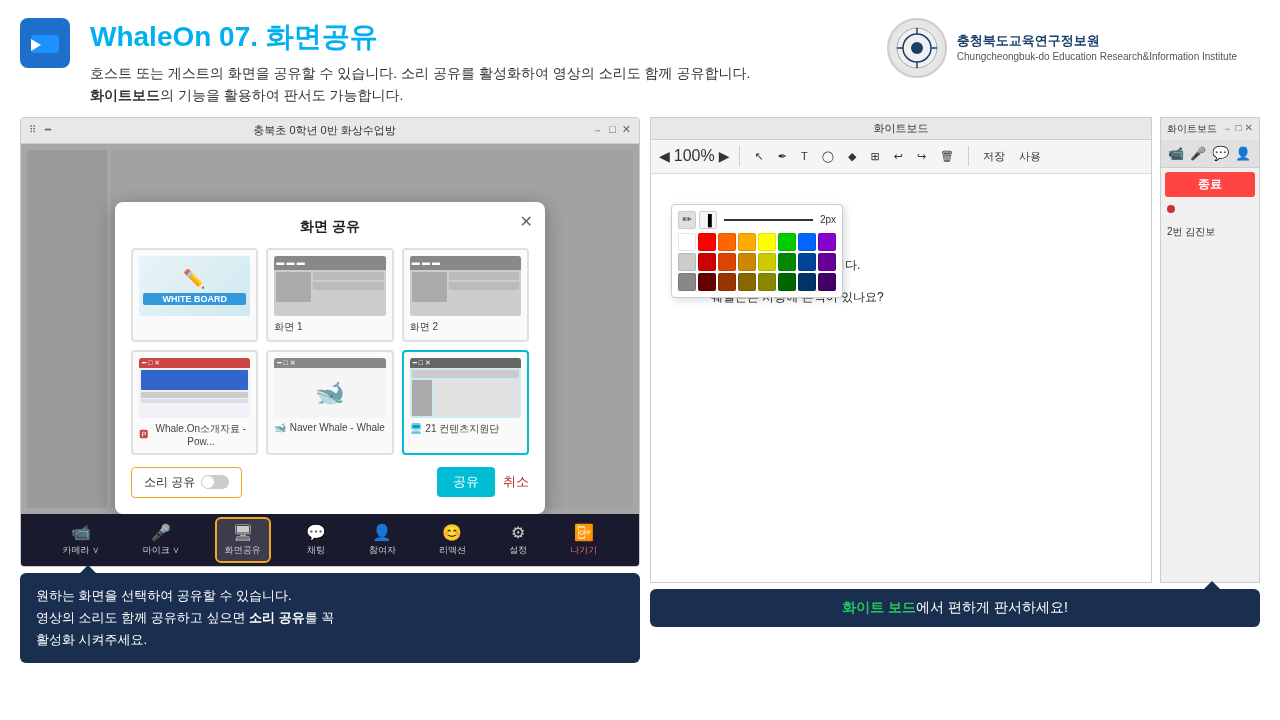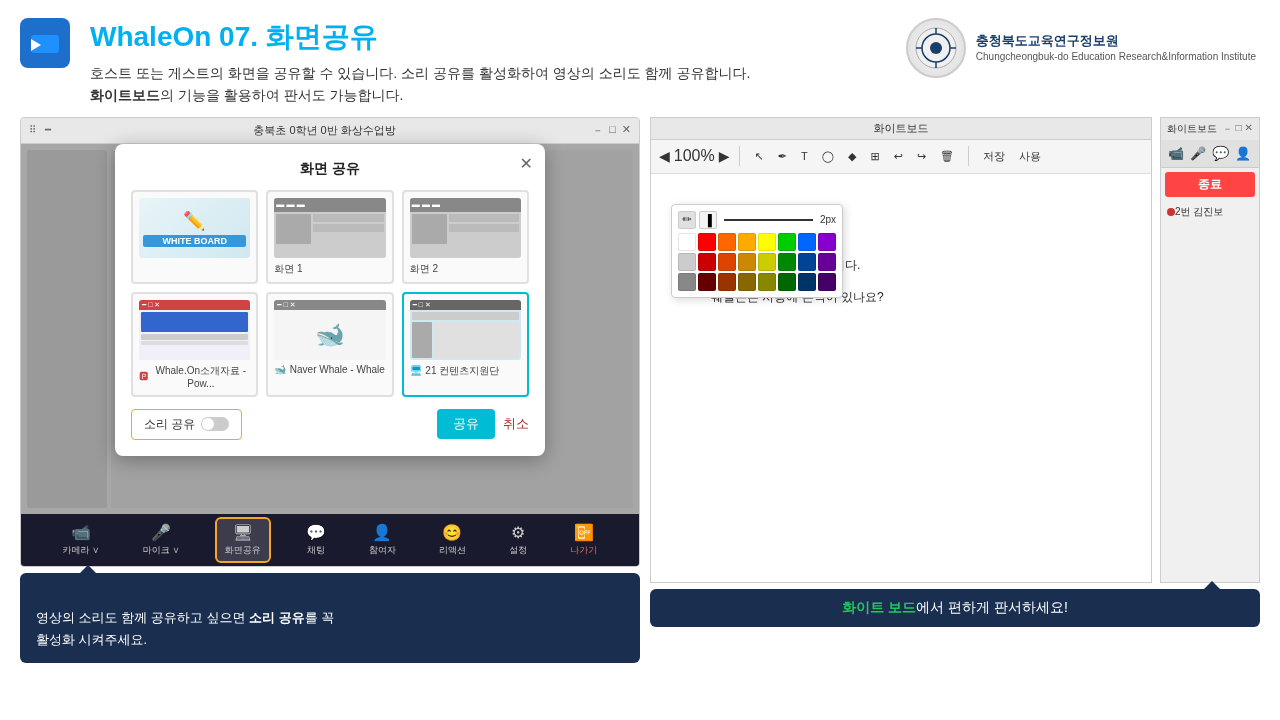--- a/index.html
+++ b/index.html
@@ -9,21 +9,21 @@
       background: #fff;
       font-family: 'Malgun Gothic', '맑은 고딕', sans-serif;
       overflow: hidden;
       position: relative;
     }
 
     
     .header {
       display: flex;
       align-items: flex-start;
-      padding: 18px 24px 0 20px;
+      padding: 18px 43px 0 20px;
     }
     .logo-icon {
       width: 50px;
       height: 50px;
       background: #1e6fcc;
       border-radius: 8px;
       display: flex;
       align-items: center;
       justify-content: center;
       margin-right: 20px;
@@ -109,21 +109,21 @@
       background: #f5f5f5;
       position: relative;
     }
 
     
     .dialog-overlay {
       position: absolute;
       top: 0; left: 0; right: 0; bottom: 0;
       background: rgba(0,0,0,0.3);
       display: flex;
-      align-items: flex-start;
+      align-items: flex-end;
       justify-content: center;
     }
     .dialog {
       background: #fff;
       border-radius: 8px;
       width: 430px;
       padding: 16px;
       box-shadow: 0 4px 20px rgba(0,0,0,0.3);
       position: relative;
     }
@@ -457,26 +457,26 @@
       bottom: 0;
       left: 0; right: 0;
       background: rgba(200,0,0,0.7);
       color: #fff;
       font-size: 10px;
       text-align: center;
       padding: 2px;
     }
     .rsp-participant-item {
       display: flex;
-      align-items: center;
       padding: 4px 6px;
-      gap: 0;
+      gap: 12px;
       font-size: 10px;
       color: #333;
       cursor: pointer;
+      flex-direction: column;
     }
 
     
     .callout-right {
       background: #1a2e50;
       color: #fff;
       border-radius: 6px;
       padding: 10px 16px;
       font-size: 14px;
       font-weight: 500;
@@ -716,21 +716,21 @@
           <span>설정</span>
         </div>
         <div class="toolbar-item" style="color:#ff6666;">
           <span class="icon">📴</span>
           <span>나가기</span>
         </div>
       </div>
     </div>
 
     <div class="callout-left">
-      <br>
+      <span>원하는 화면을 선택하여 공유할 수 있습니다.</span><br>
       <span>영상의 소리도 함께 공유하고 싶으면 </span><strong>소리 공유</strong><span>를 꼭</span><br>
       <span>활성화 시켜주세요.</span>
     </div>
   </div>
 
   <div class="right-panel">
     <div class="whiteboard-container">
 
       <div class="whiteboard-main">
         <div class="wb-titlebar">

